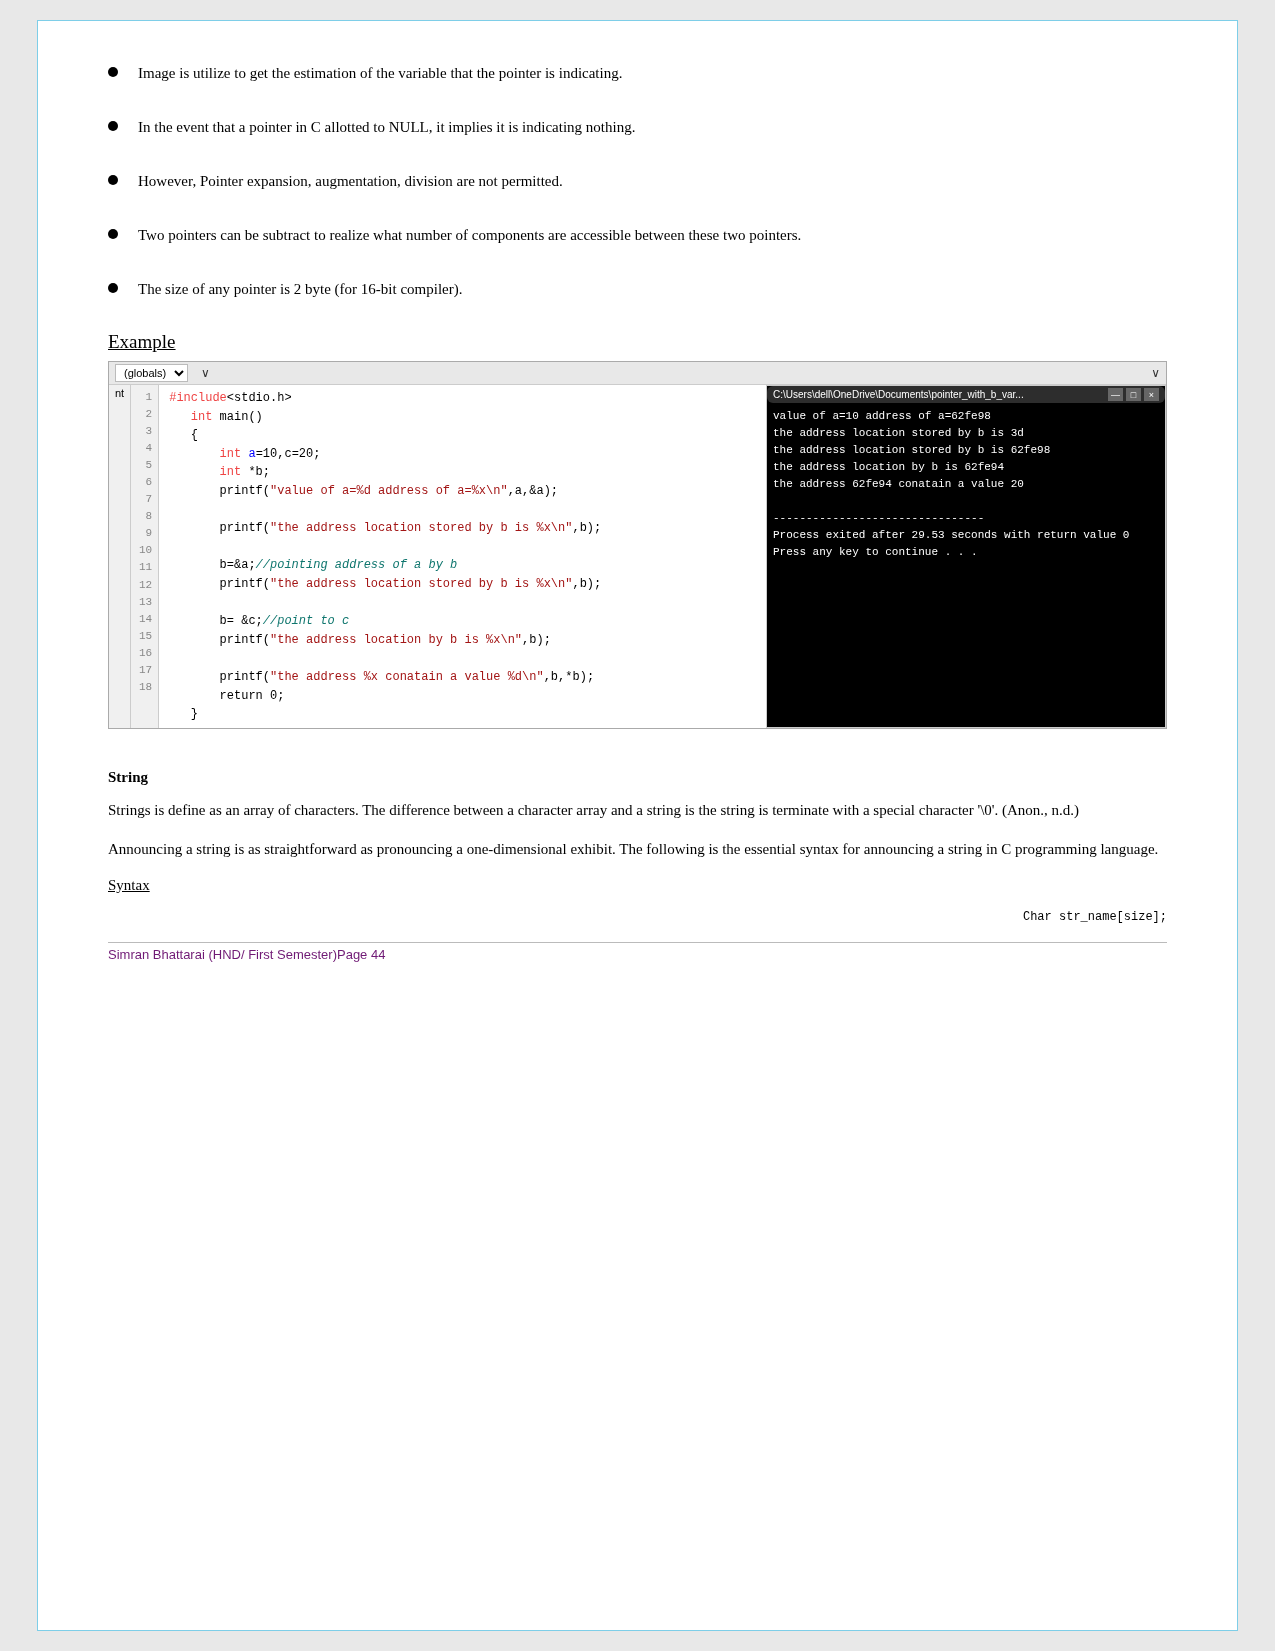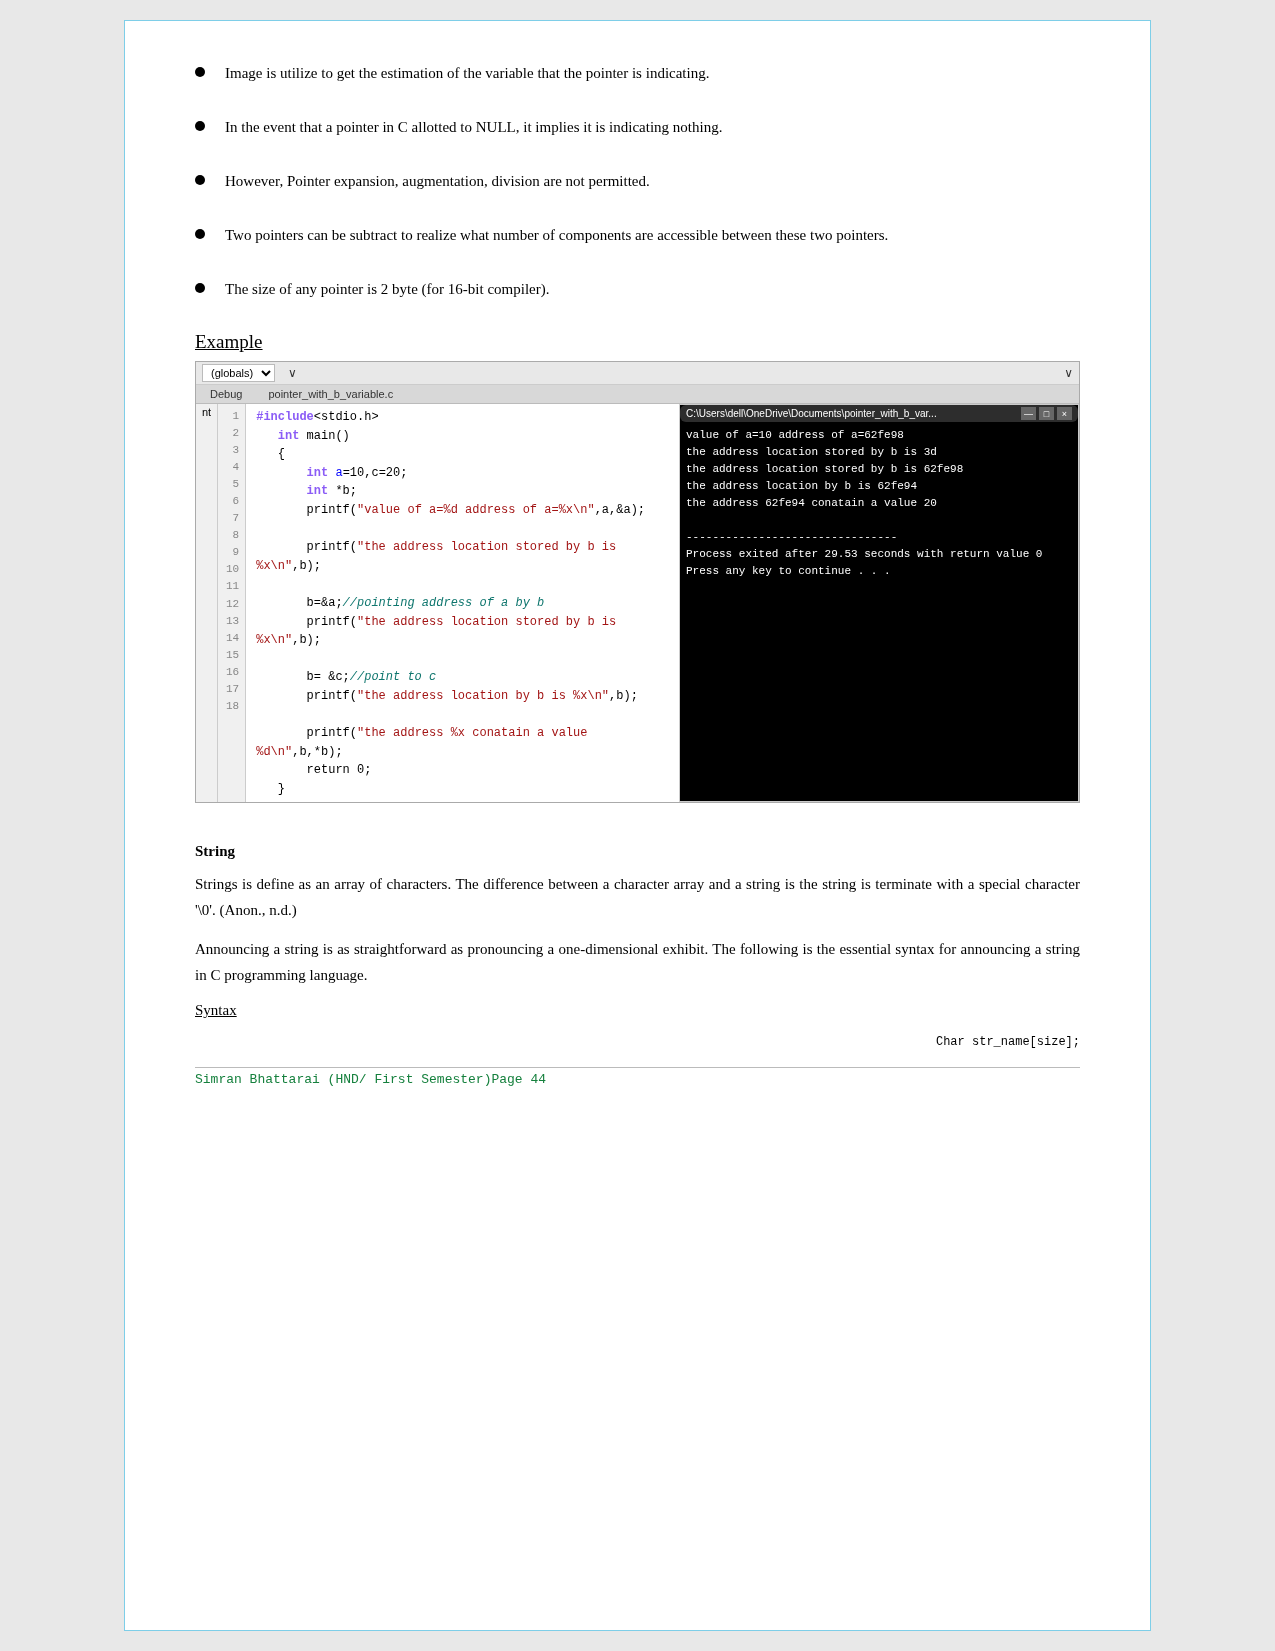--- a/index.html
+++ b/index.html
@@ -7,21 +7,21 @@
       background: #e8e8e8;
       font-family: 'Times New Roman', Times, serif;
       font-size: 15px;
       display: flex;
       justify-content: center;
       padding: 20px;
     }
     .page {
       background: #fff;
       border: 1.5px solid #7ecee8;
-      width: 1027px;
+      width: 1201px;
       min-height: 1611px;
       padding: 40px 70px 40px 70px;
     }
     .bullet-list {
       list-style: none;
       padding: 0;
       margin: 0;
     }
     .bullet-list li {
       display: flex;
@@ -102,21 +102,21 @@
       user-select: none;
     }
     .ide-code {
       padding: 4px 10px;
       font-size: 12px;
       line-height: 1.55;
       flex: 1;
       color: #000;
       background: #fff;
     }
-    .kw { color: #8b5cf6; font-weight: bold; }
+    .kw { color: #ef4444; font-weight: normal; }
     .str { color: #a31515; }
     .cmt { color: #0f766e; font-style: italic; }
     .ide-with-output {
       display: flex;
       gap: 0;
       justify-content: space-between;
     }
     .ide-left {
       flex: 1;
     }
@@ -185,22 +185,22 @@
       font-family: 'Courier New', Courier, monospace;
       font-size: 12px;
       margin-bottom: 10px;
       text-align: right;
     }
     .footer-line {
       border-top: 1px solid #bbb;
       margin-top: 18px;
       padding-top: 4px;
       font-size: 13px;
-      font-family: Liberation Mono, monospace;
-      color: #15803d;
+      font-family: Liberation Sans, sans-serif;
+      color: #701a75;
     }
     .nt-label {
       color: #000;
       font-family: Arial, sans-serif;
       font-size: 11px;
       padding: 2px 6px;
       background: #f0f0f0;
       border-right: 1px solid #ccc;
       min-width: 22px;
     }
@@ -239,24 +239,20 @@
 
     <div class="ide-toolbar">
       <select class="ide-toolbar-select">
         <option>(globals)</option>
       </select>
       <span class="ide-toolbar-item">∨</span>
       <span style="flex:1"></span>
       <span class="ide-toolbar-item">∨</span>
     </div>
 
-    <div class="ide-tabs">
-      <span class="ide-tab">Debug</span>
-      <span class="ide-tab" style="margin-left:10px;">pointer_with_b_variable.c</span>
-    </div>
 
     <div class="ide-with-output">
 
       <div class="ide-left">
         <div style="display:flex;">
           <div class="nt-label">nt</div>
           <div class="ide-line-numbers" id="line-nums">
               <div>1</div>
               <div>2</div>
               <div>3</div>

